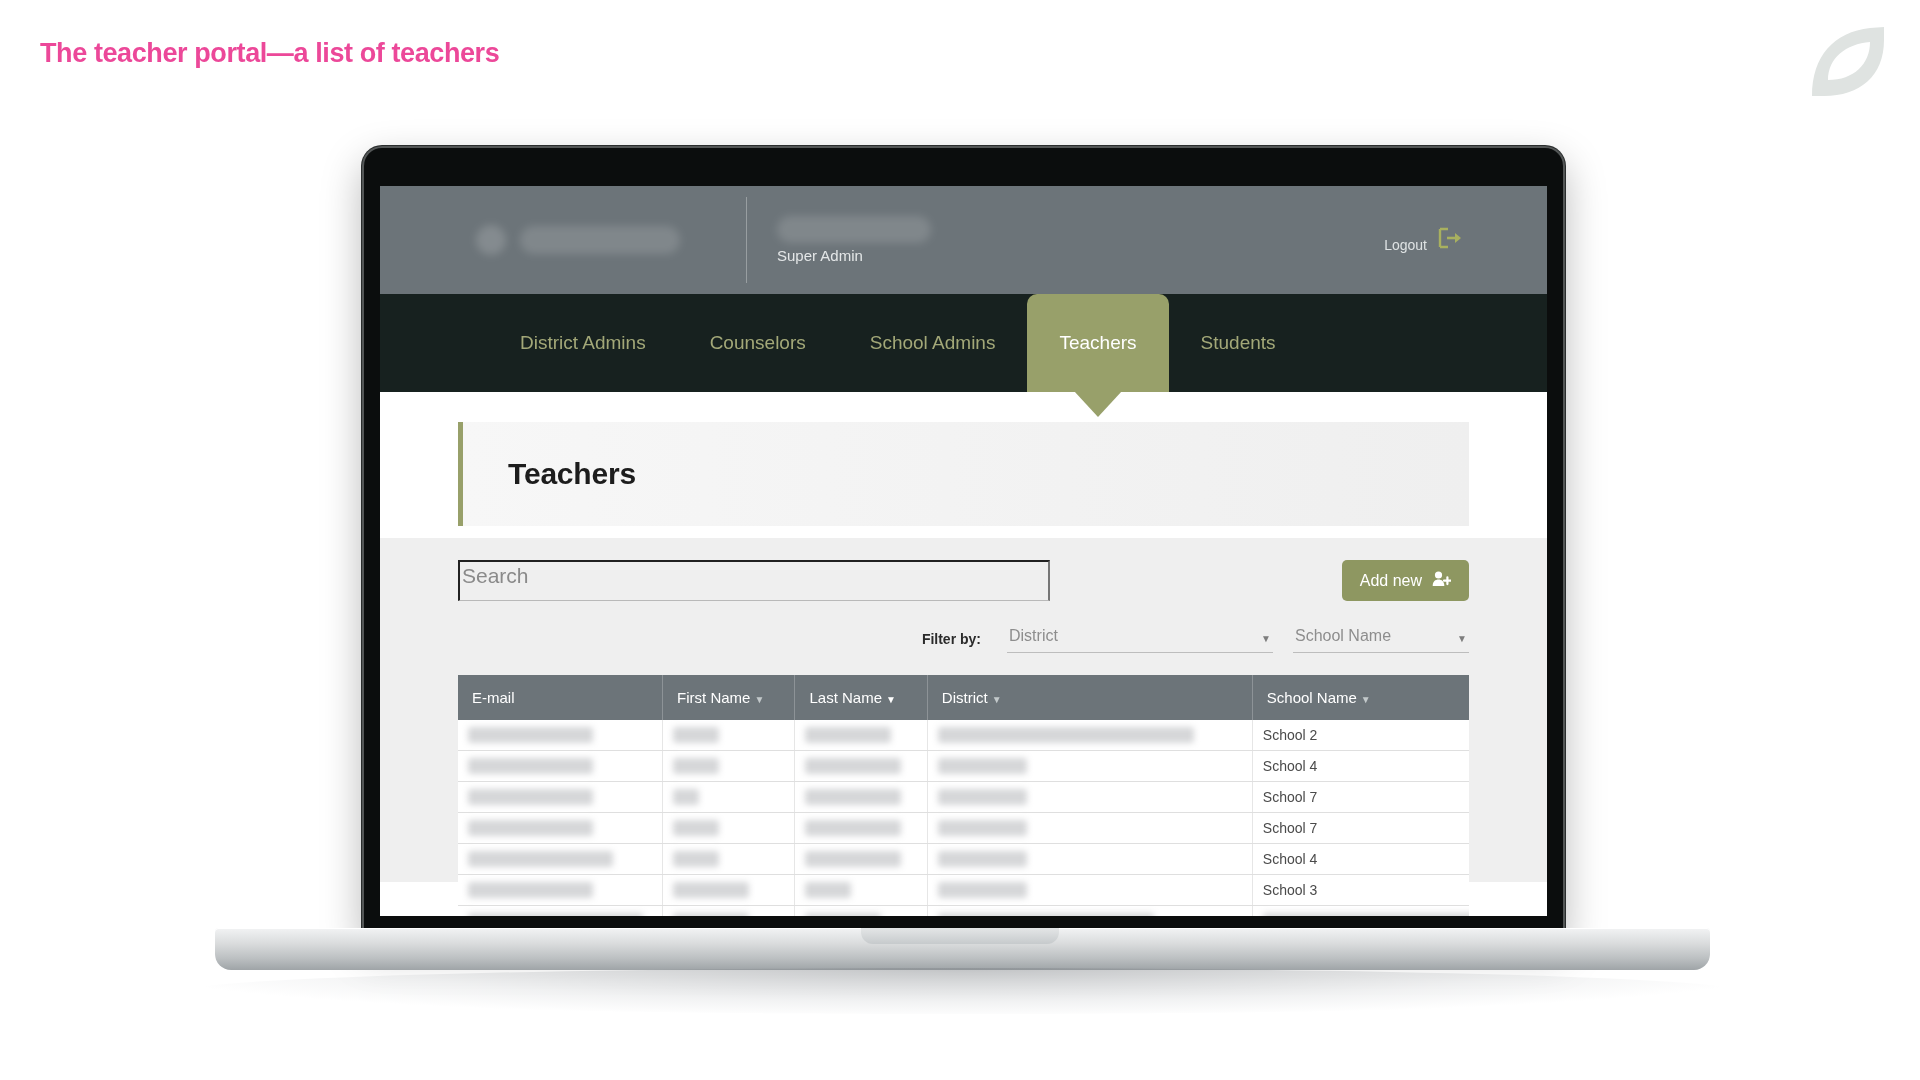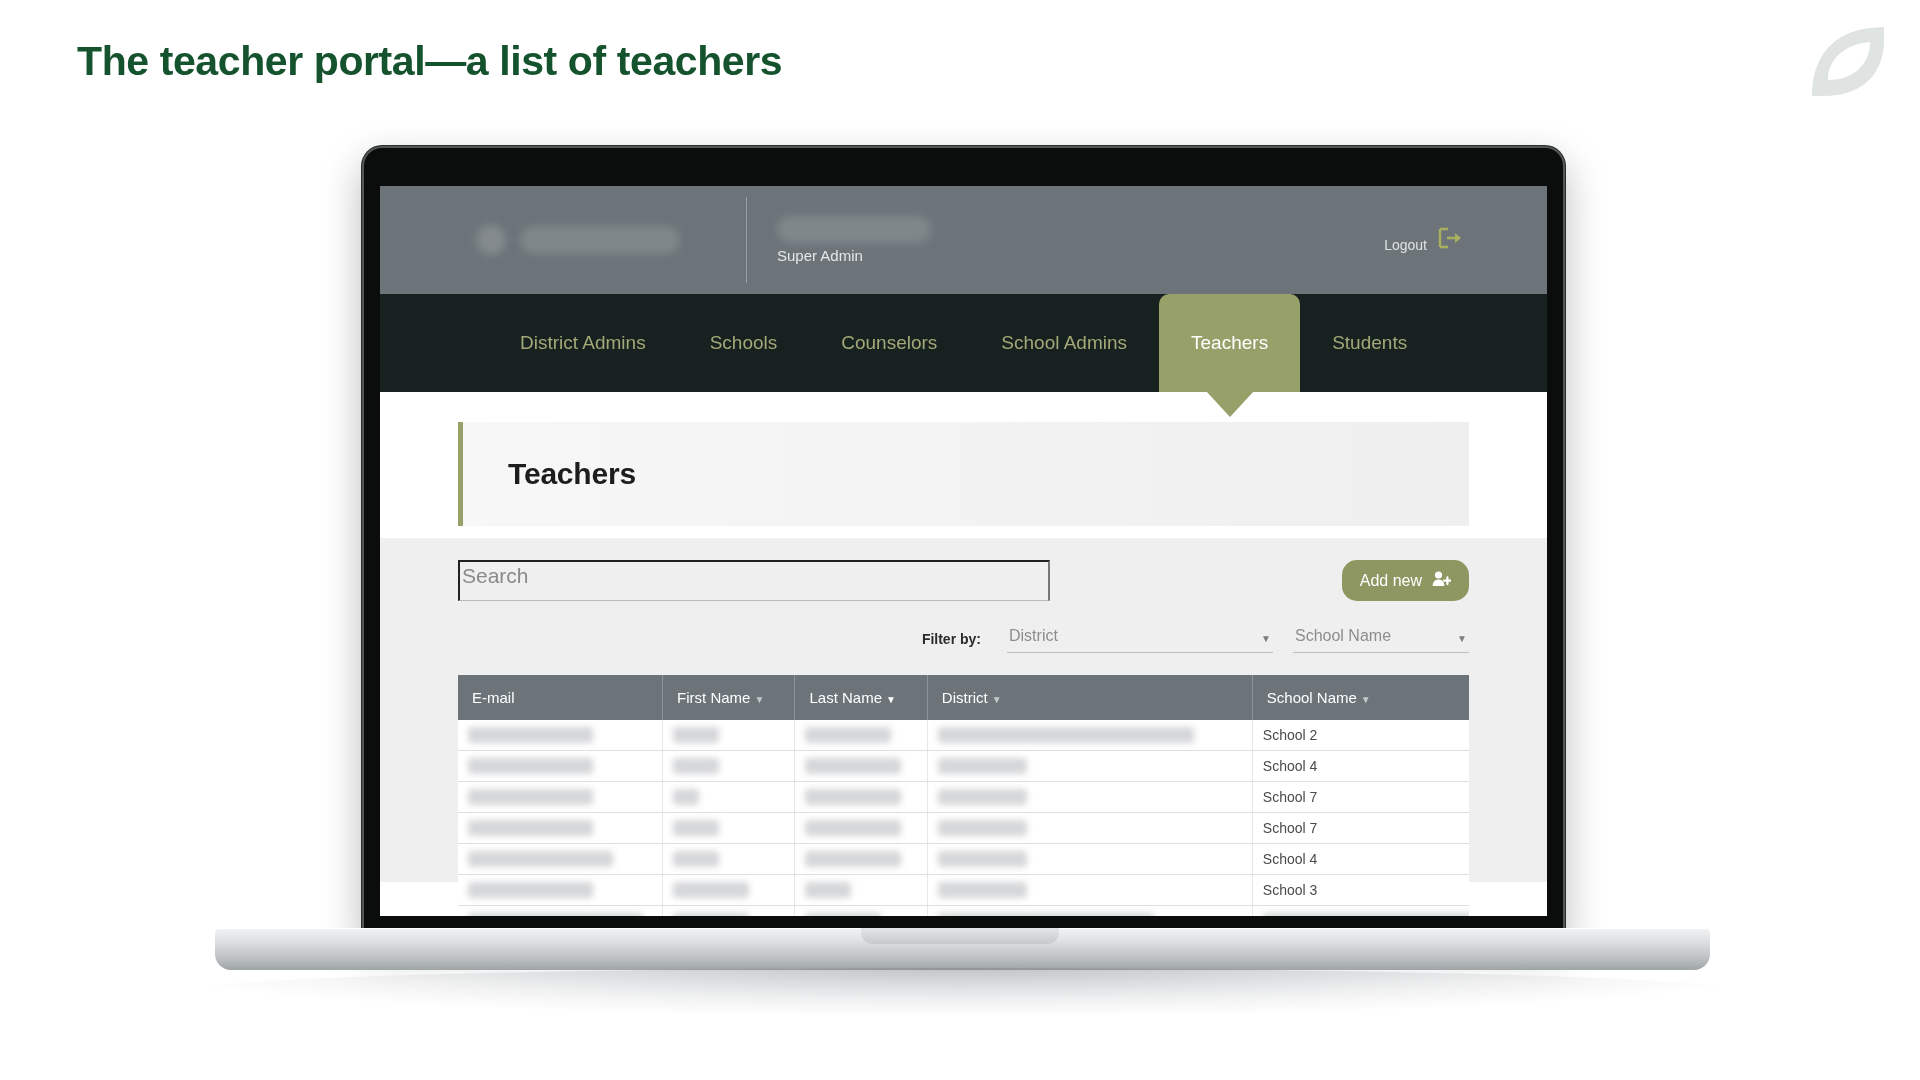--- a/index.html
+++ b/index.html
@@ -7,22 +7,22 @@
     width: 1920px; height: 1080px;
     background: #ffffff;
     font-family: "Liberation Sans", sans-serif;
     overflow: hidden;
   }
   .page { position: relative; width: 1920px; height: 1080px; background:#fff; }
 
   
   .slide-title {
     position: absolute; left: 40px; top: 38px;
-    font-size: 41px; font-weight: 700; letter-spacing: -0.4px;
-    color: #14532d; white-space: nowrap; margin-left: 37px;
+    font-size: 27px; font-weight: 700; letter-spacing: -0.4px;
+    color: #ec4899; white-space: nowrap;
   }
   .brand-logo { position: absolute; right: 32px; top: 22px; width: 80px; height: 78px; }
 
   
   .laptop { position: absolute; left: 0; top: 146px; width: 1920px; height: 880px; }
 
   .lid {
     position: absolute; left: 362px; top: 0;
     width: 1203px; height: 790px;
     background: #0b0d0d;
@@ -107,21 +107,21 @@
   .panel { margin-top: 12px; background:#efefef; padding: 22px 78px 0 78px; height: 344px; }
 
   .search-row { display:flex; align-items:flex-start; justify-content:space-between;gap:36px; }
   .search-field {
     width: 592px; border-bottom: 1px solid #b9b9b9; padding: 2px 2px 12px 2px;
     font-size: 21px; color:#8a8a8a; background: transparent;
   }
   .search-field::placeholder { color:#8a8a8a; }
   .btn-add {
     display:flex; align-items:center; gap:10px;
-    background:#8e9761; color:#fff; border:none; border-radius:15px;
+    background:#8e9761; color:#fff; border:none; border-radius:5px;
     padding: 10px 18px; font-size: 16px; cursor:pointer;
     font-family:"Liberation Sans", sans-serif;
   }
 
   .filter-row { display:flex; align-items:center; justify-content:flex-end; gap: 20px; margin-top: 24px; }
   .filter-label { font-size: 14px; font-weight:700; color:#2b2b2b; margin-right: 6px; }
   .sel {
     position: relative; border-bottom: 1px solid #bdbdbd;
     color:#8d8d8d; font-size:16px; padding: 2px 22px 7px 2px; cursor:pointer;
   }
@@ -189,23 +189,20 @@
               <path d="M18 6 L24 11 L18 16 Z" fill="#a8b05f"></path>
             </svg>
           </span>
         </div>
       </div>
 
       <div class="nav">
         <div class="nav-inner">
           <div class="nav-item">
               <span>District Admins</span>
-            </div>
-          <div class="nav-item">
-              <span>Schools</span>
             </div>
           <div class="nav-item">
               <span>Counselors</span>
             </div>
           <div class="nav-item">
               <span>School Admins</span>
             </div>
           <div class="nav-item active">
             <span>Teachers</span>
             <span class="caret"></span>

